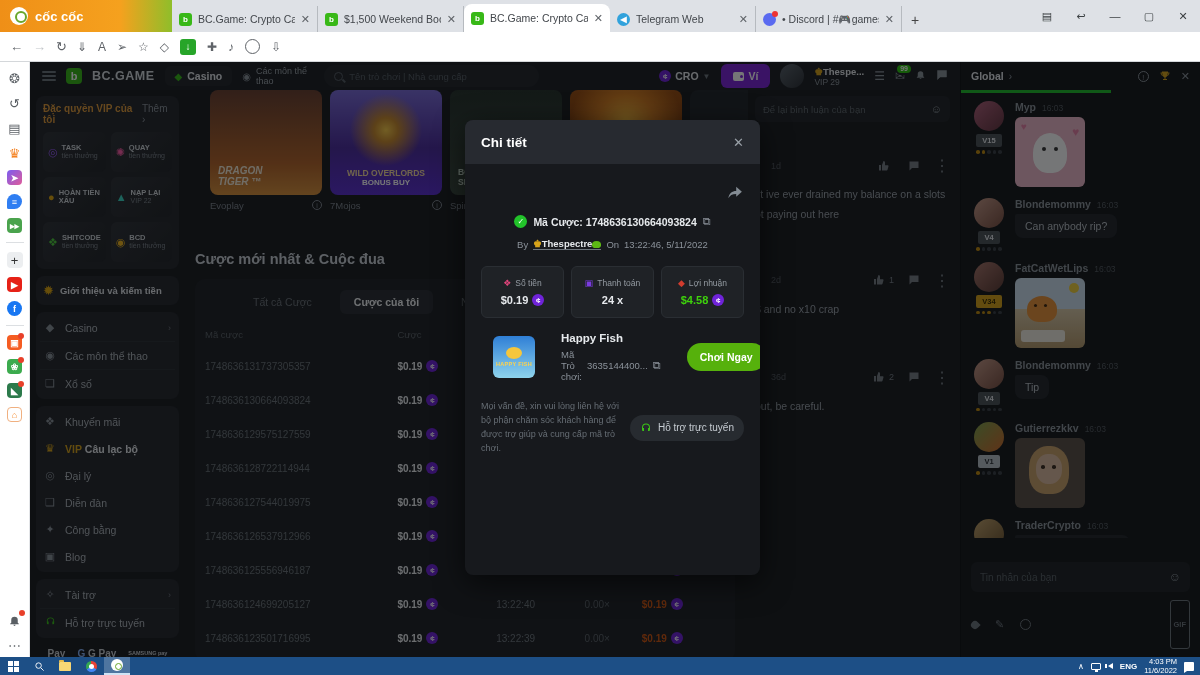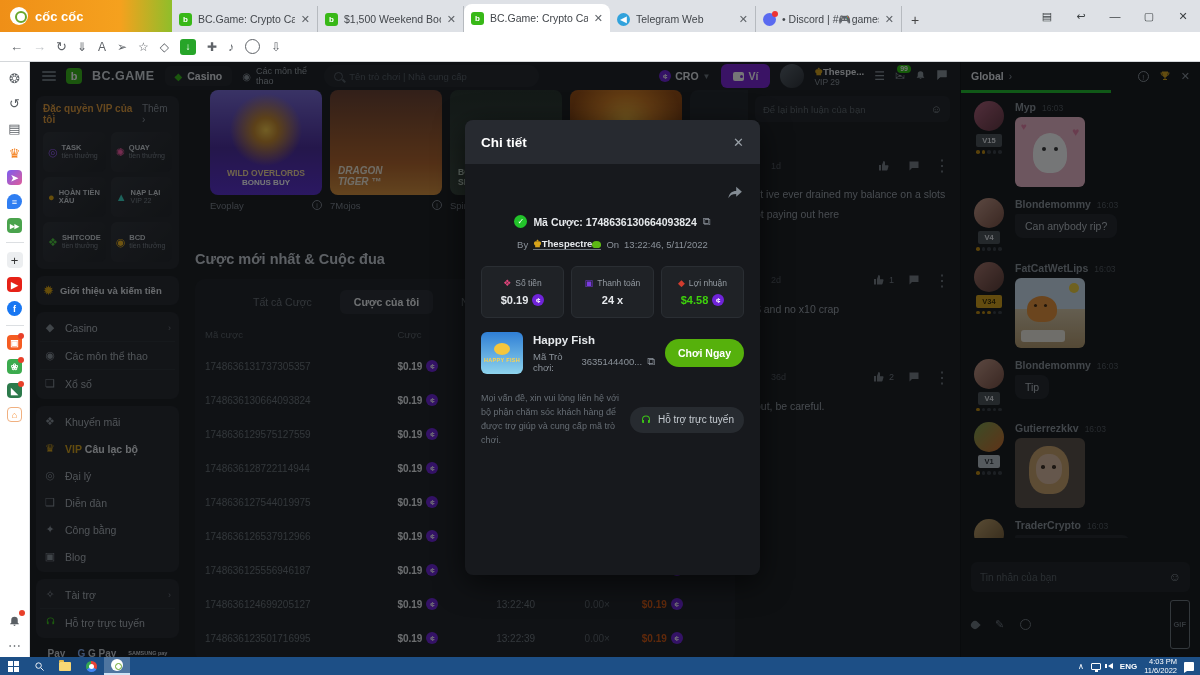--- a/index.html
+++ b/index.html
@@ -237,21 +237,21 @@
   .byrow { margin-top:10px; display:flex; align-items:center; justify-content:center; gap:5px; font-size:9.5px; color:#8b929a; }
   .byrow .u { color:#e6e9ec; font-weight:bold; border-bottom:1px solid #6e757c; }
   .frog { display:inline-block; width:9px; height:7px; background:#5db814; border-radius:50% 50% 40% 40%; vertical-align:middle; }
   .stats { margin-top:16px; display:flex; gap:7px; }
   .stat { flex:1; height:52px; background:#1f2226; border:1px solid #2a2e33; border-radius:6px; display:flex;
           flex-direction:column; align-items:center; justify-content:center; gap:6px; }
   .stat .lr { display:flex; align-items:center; gap:4px; font-size:8.5px; color:#949ba2; }
   .stat .ic1 { color:#e0457b; font-size:9px; } .stat .ic2 { color:#7a3be0; font-size:9px; } .stat .ic3 { color:#d23c2e; font-size:9px; }
   .stat .val { display:flex; align-items:center; gap:4px; color:#e6e9ec; font-size:11px; font-weight:bold; }
   .stat .val.green { color:#3ed10c; }
-  .gamerow { margin-top:14px; display:flex; align-items:center; gap:10px; }
+  .gamerow { margin-top:14px; display:flex; align-items:center; gap:26px;margin-left:12px; }
   .thumb { width:42px; height:42px; border-radius:6px; background:linear-gradient(180deg,#2f7fd6,#8ed3ec); flex:none;
            display:flex; flex-direction:column; align-items:center; justify-content:center; }
   .thumb .fy { width:16px; height:12px; background:#f5c63c; border-radius:50%; }
   .thumb .tx { color:#ffd24a; font-size:5.5px; font-weight:bold; margin-top:2px; letter-spacing:.3px;}
   .ginfo { flex:1; }
   .gname { color:#e6e9ec; font-size:11.5px; font-weight:bold; }
   .gid { margin-top:5px; color:#8b929a; font-size:9.5px; display:flex; align-items:center; gap:5px; }
   .playbtn { background:#56b10c; border-radius:16px; padding:8px 13px; color:#fff; font-size:10.5px; font-weight:bold; flex:none; }
   .helprow { margin-top:18px; display:flex; gap:10px; align-items:center; }
   .helptxt { flex:1; color:#666d74; font-size:9px; line-height:1.55; }
@@ -546,27 +546,27 @@
 
         <div class="pays">
           <span class="ap">Pay</span>
           <span class="gp"><b>G</b> <span>G Pay</span></span>
           <span class="sp">SAMSUNG pay</span>
         </div>
       </div>
 
       <div class="main">
         <div class="cards">
+          <div class="card c2">
+            <div class="l1">DRAGON</div>
+              <div class="l2">TIGER ™</div>
+          </div>
           <div class="card c1">
             <div class="l1">WILD OVERLORDS</div>
               <div class="l2">BONUS BUY</div>
-          </div>
-          <div class="card c2">
-            <div class="l1">DRAGON</div>
-              <div class="l2">TIGER ™</div>
           </div>
           <div class="card c3">
             <div class="l1">BOOK</div>
               <div class="l2">SKULL</div>
           </div>
           <div class="card c4"></div>
           <div class="card c5"></div>
         </div>
         <div class="providers">
           <span class="prov">

